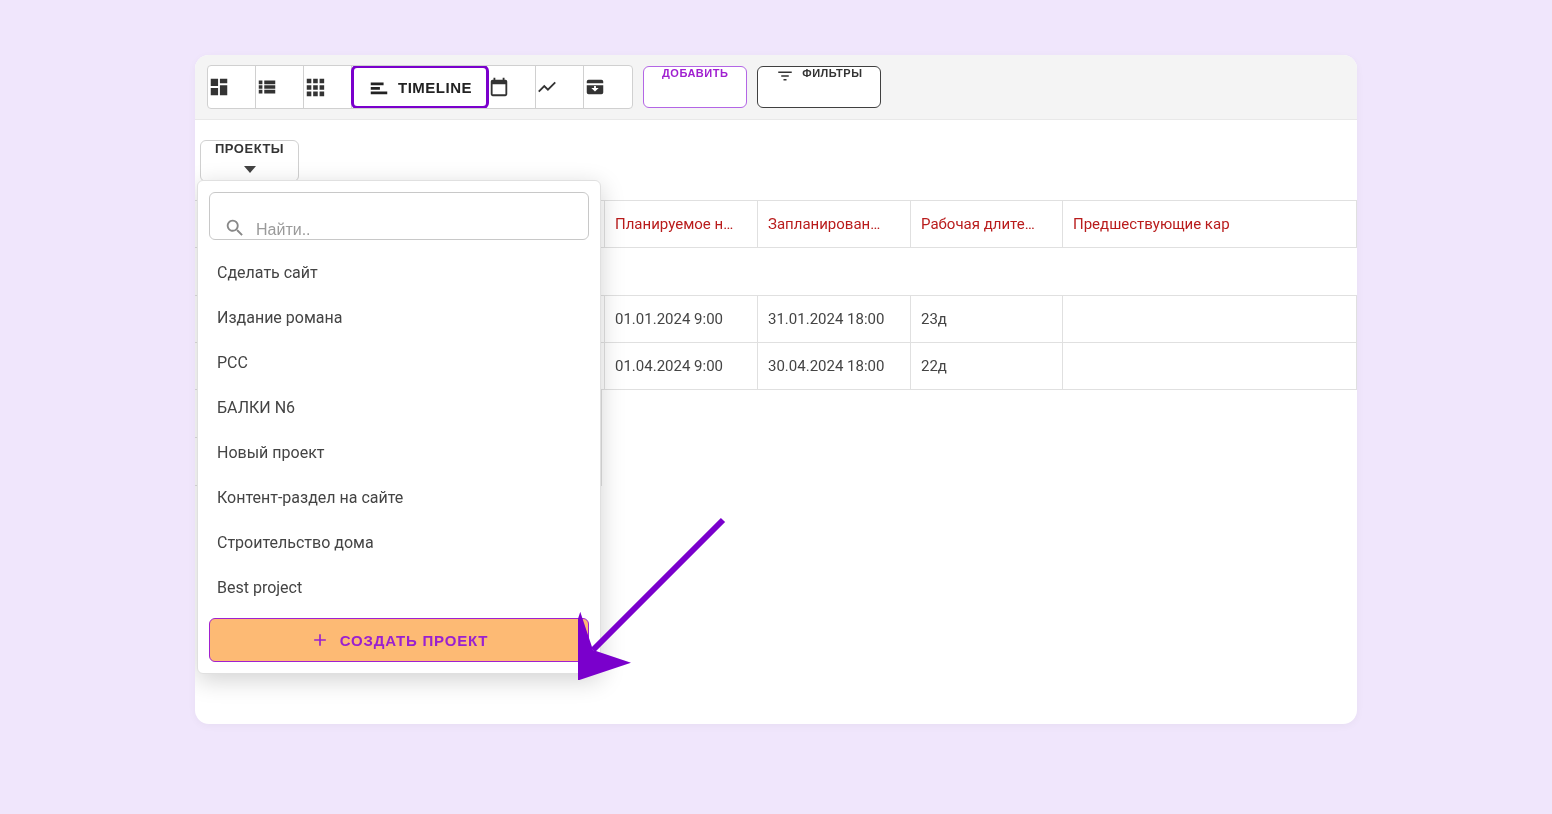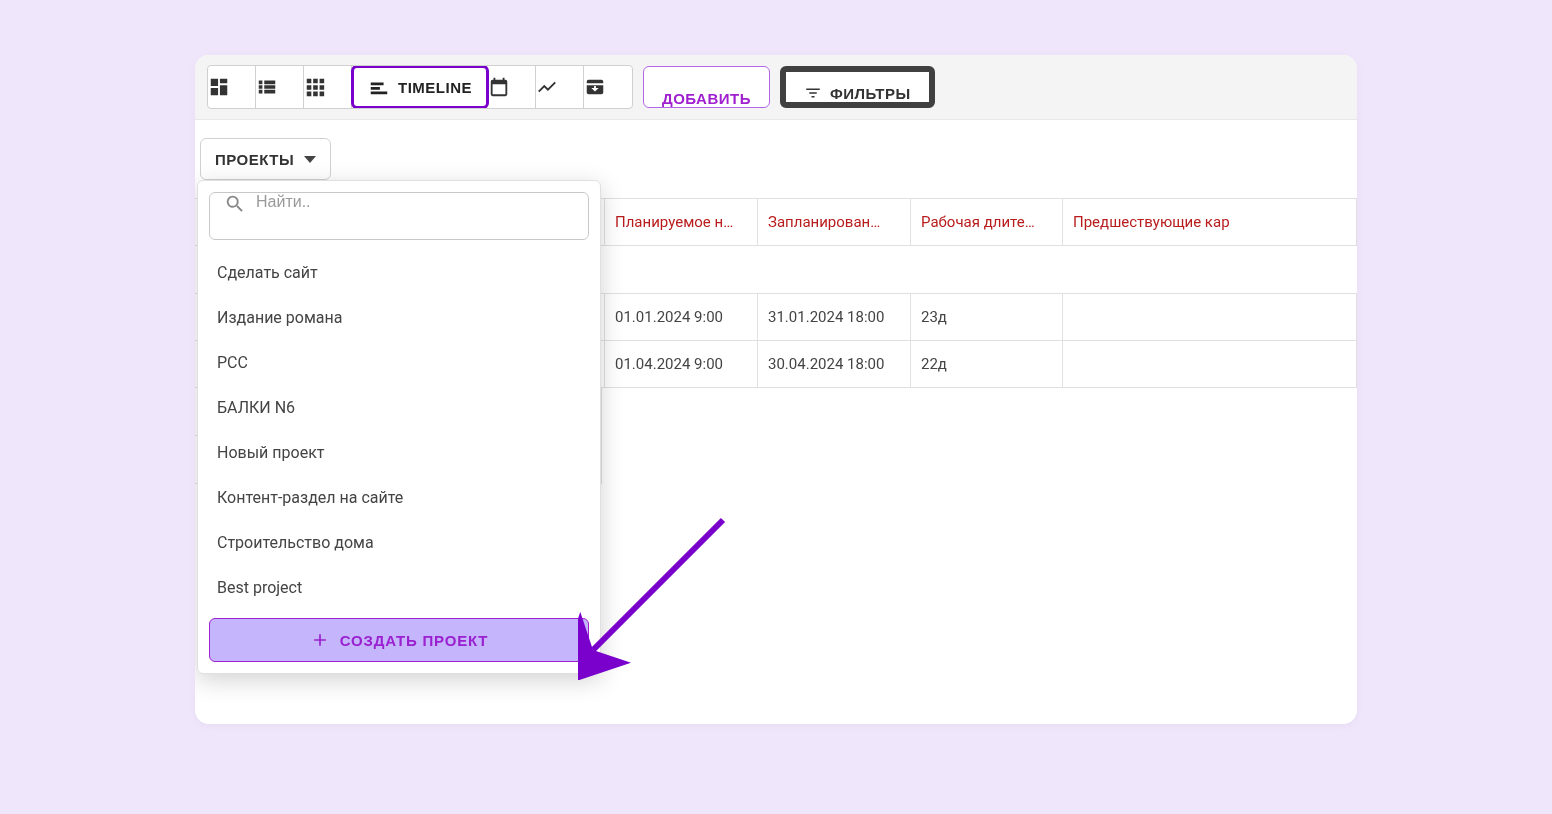--- a/index.html
+++ b/index.html
@@ -62,54 +62,55 @@
       z-index: 2;
       background: #fff;
       height: 44px;
     }
     .pill-btn {
       height: 42px;
       padding: 0 18px;
       border-radius: 6px;
       background: #fff;
       font-weight: 700;
-      font-size: 15px;
+      font-size: 11px;
       letter-spacing: 0.5px;
       cursor: pointer;
       display: flex;
-      align-items: flex-end;
+      align-items: flex-start;
       gap: 8px;
     }
     .pill-btn.add {
       border: 1px solid #b366e5;
       color: #a020d0;
     }
     .pill-btn.filters {
-      border: 6px solid #404040;
+      border: 1px solid #404040;
       color: #333;
     }
     .content {
       position: relative;
       padding: 18px 0 0 0;
     }
     .projects-selector {
       margin-left: 5px;
       display: inline-flex;
       align-items: center;
       gap: 10px;
       height: 42px;
       padding: 0 14px;
       border: 1px solid #d0d0d0;
       border-radius: 6px;
       background: #fff;
       font-weight: 700;
-      font-size: 15px;
+      font-size: 13px;
       letter-spacing: 0.5px;
       color: #333;
       cursor: pointer;
+      flex-direction: column;
     }
     .table {
       width: 100%;
       margin-top: 18px;
     }
     .thead, .trow {
       display: grid;
       grid-template-columns: 210px 200px 153px 153px 152px 294px;
       border-bottom: 1px solid #e0e0e0;
     }
@@ -135,21 +136,21 @@
       width: 404px;
       background: #fff;
       border: 1px solid #e0e0e0;
       border-radius: 6px;
       box-shadow: 0 6px 24px rgba(0,0,0,0.18);
       padding: 11px;
       z-index: 10;
     }
     .search-field {
       display: flex;
-      align-items: flex-start;
+      align-items: flex-end;
       gap: 10px;
       border: 1px solid #c8c8c8;
       border-radius: 6px;
       height: 48px;
       padding: 0 14px;
       margin-bottom: 10px;
       color: #888;
     }
     .search-field input {
       border: none;
@@ -165,21 +166,21 @@
       font-size: 16px;
       color: #444;
       cursor: pointer;
     }
     .create-btn {
       margin-top: 8px;
       width: 100%;
       height: 44px;
       border: 1px solid #a020d0;
       color: #9a20d0;
-      background: #c4b5fd;
+      background: #fdba74;
       border-radius: 6px;
       font-weight: 700;
       font-size: 15px;
       letter-spacing: 0.8px;
       display: flex;
       align-items: center;
       justify-content: center;
       gap: 10px;
       cursor: pointer;
     }

